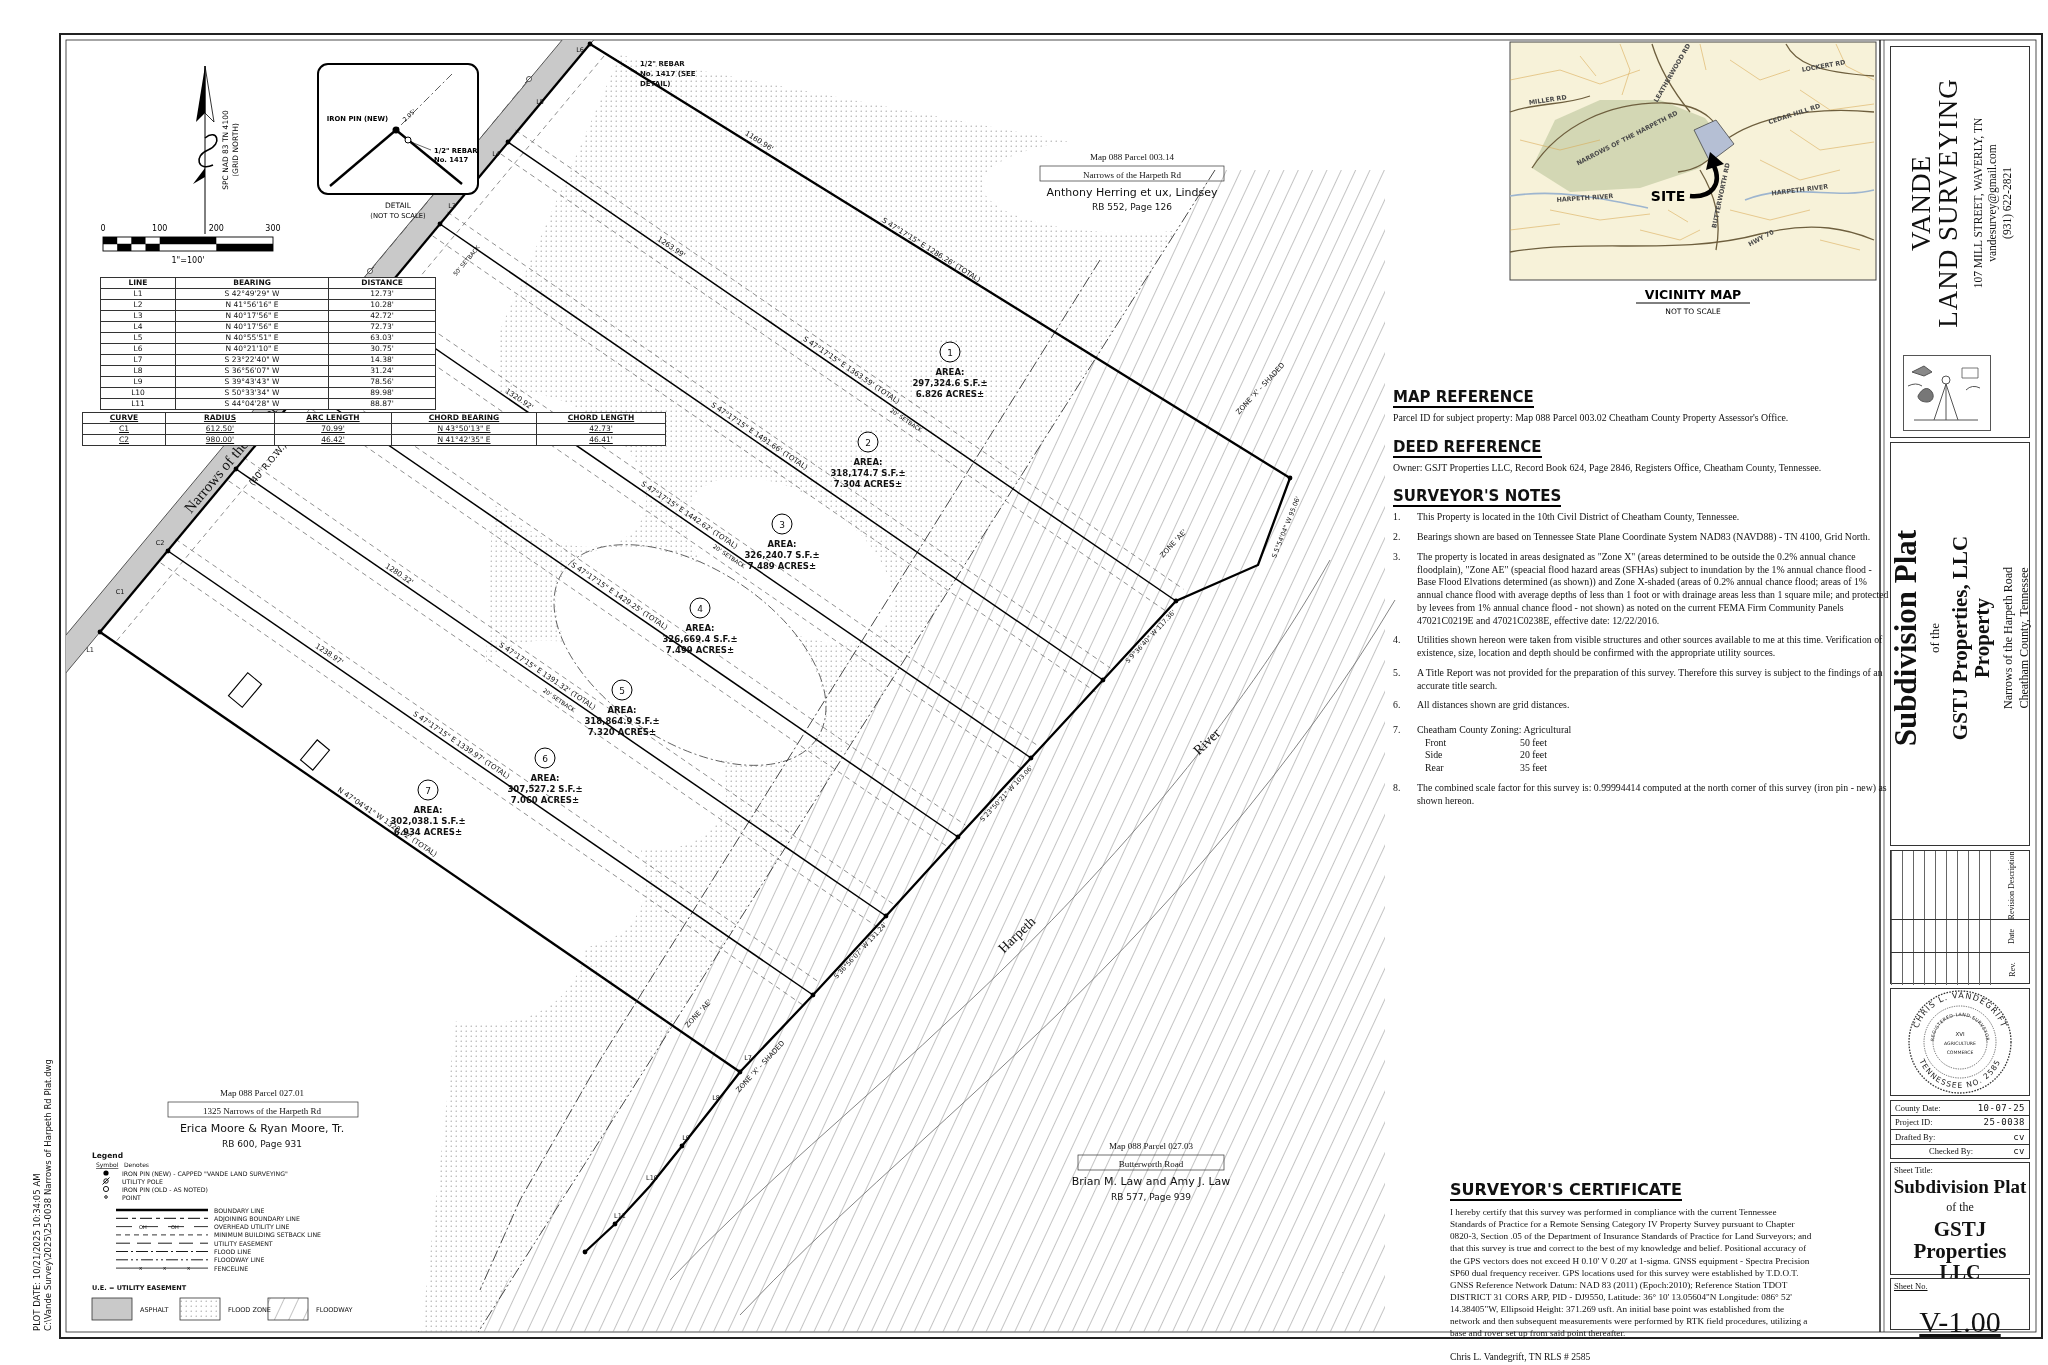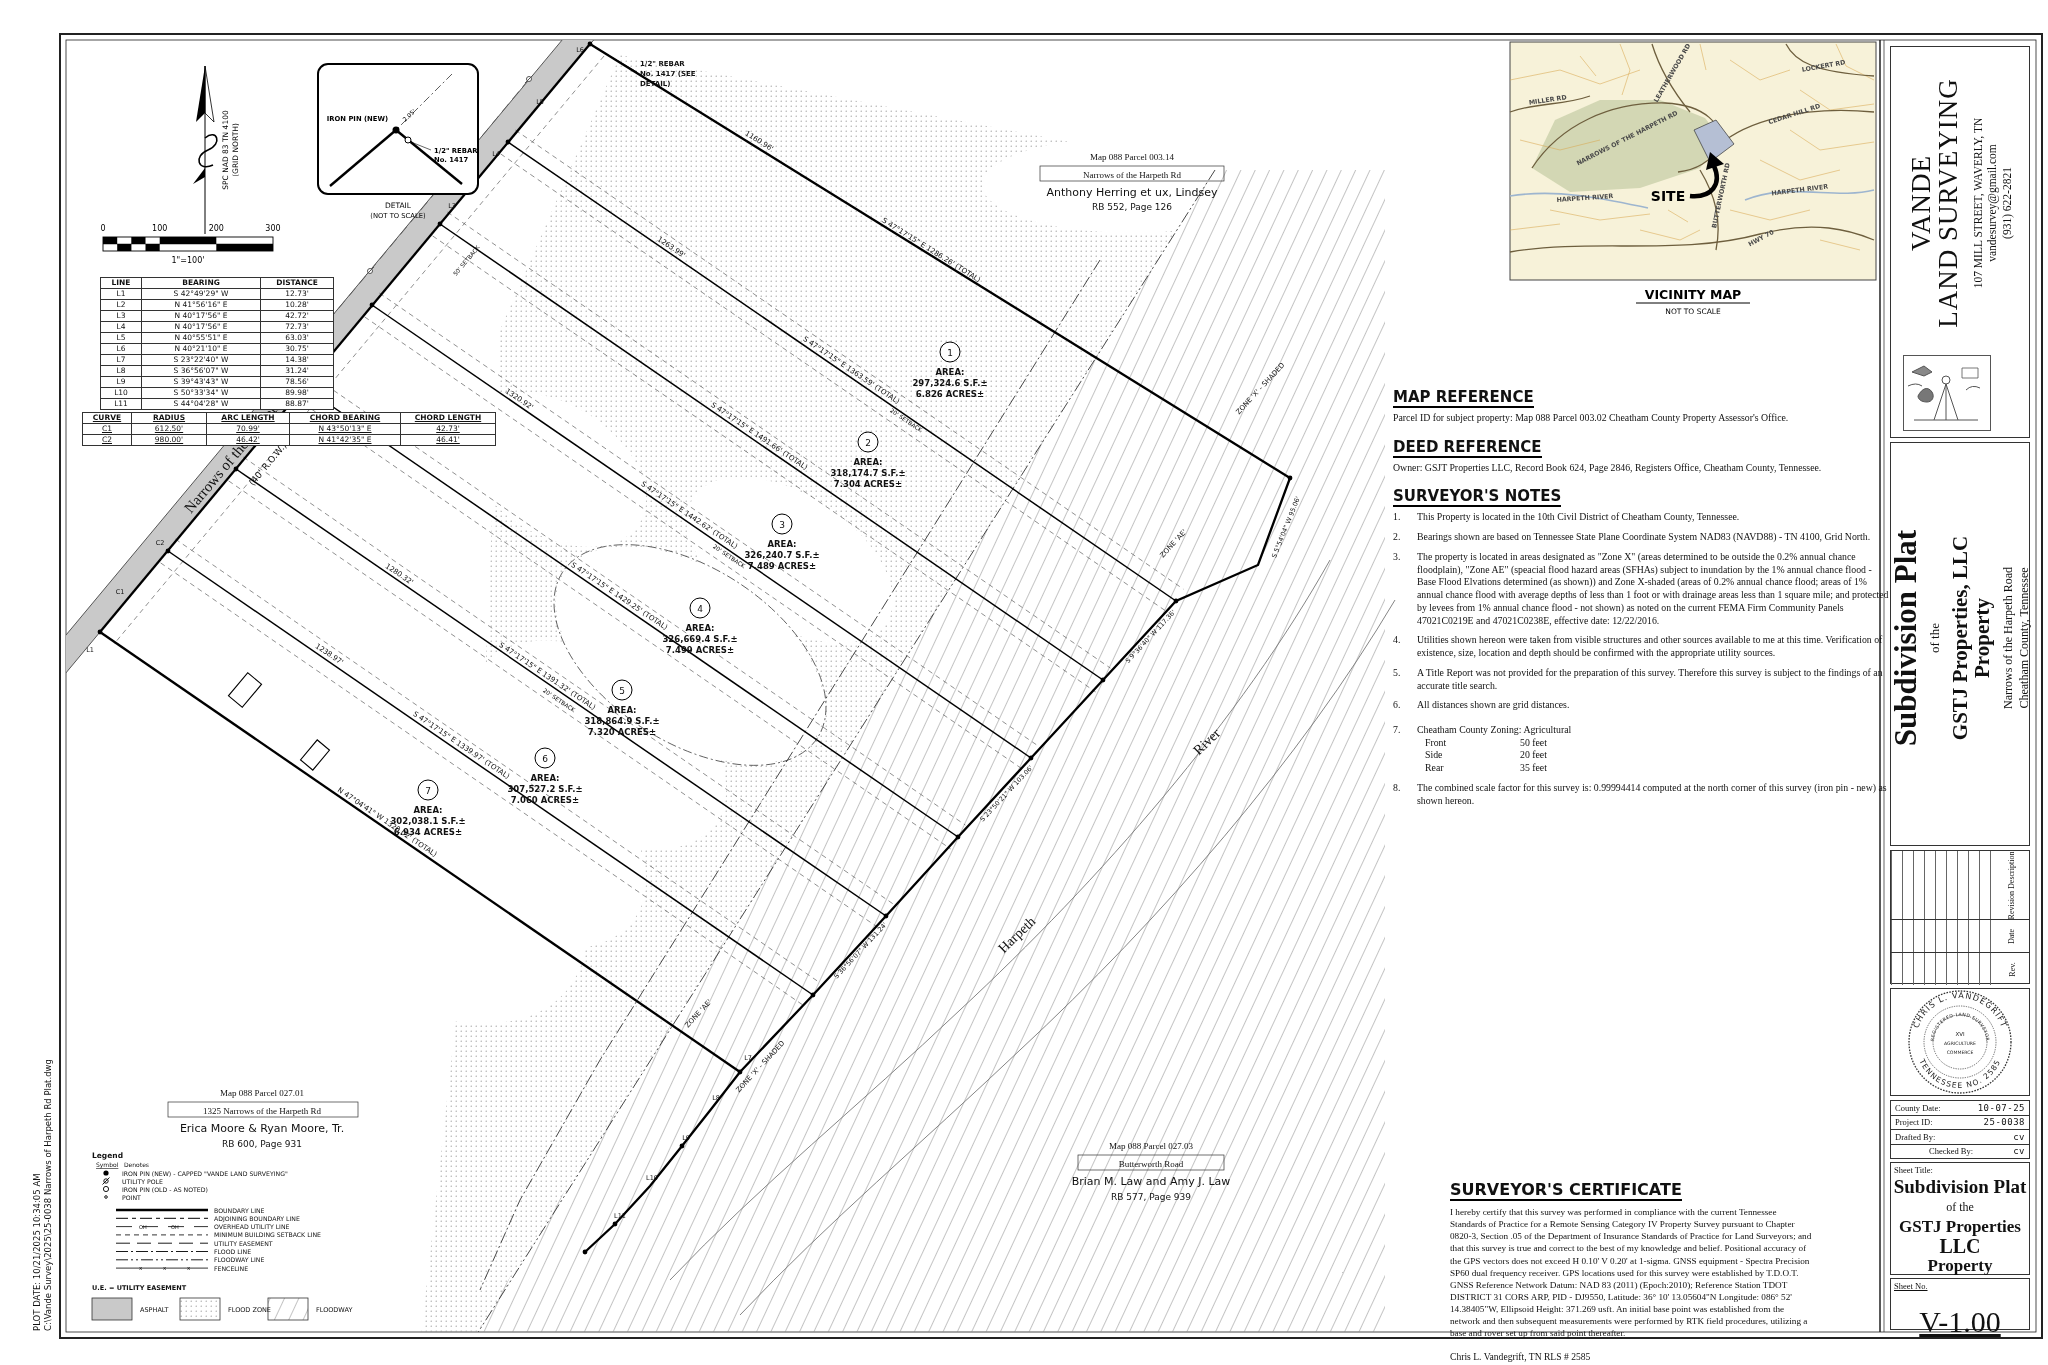--- a/index.html
+++ b/index.html
@@ -2,21 +2,21 @@
 <html><head>
 <meta charset="utf-8">
 <style>
   html,body{margin:0;padding:0;}
   body{width:2048px;height:1365px;position:relative;background:#fff;overflow:hidden;
        font-family:"DejaVu Sans",sans-serif;color:#111;}
   #platSvg{position:absolute;left:0;top:0;z-index:1;}
   .ov{position:absolute;z-index:2;}
   
   table.dtab{border-collapse:collapse;font:7.5px "DejaVu Sans",sans-serif;background:#fff;}
-  table.dtab th,table.dtab td{border:1px solid #333;padding:0 3px;text-align:center;height:10px;line-height:10px;font-weight:normal;}
+  table.dtab th,table.dtab td{border:1px solid #333;padding:0 20px;text-align:center;height:10px;line-height:10px;font-weight:normal;}
   table.dtab th{font-weight:bold;}
   
   .refs{left:1393px;top:388px;width:497px;font-family:"Liberation Serif",serif;}
   .rh{font:bold 15px "DejaVu Sans",sans-serif;border-bottom:2px solid #000;display:inline-block;margin:0 0 4px 0;}
   .rbody{font:9.8px/1.3 "Liberation Serif",serif;margin-bottom:13px;}
   .note{display:flex;margin-bottom:7px;font:9.8px/1.3 "Liberation Serif",serif;}
   .nn{width:24px;flex:none;}
   .zrow{display:flex;margin-left:8px;}
   .zl{width:95px;}
   .cert{left:1450px;top:1180px;width:362px;font-family:"Liberation Serif",serif;}
@@ -717,21 +717,21 @@
   <div class="inforow">
       <span class="il">Checked By:</span>
       <span class="iv">cv</span>
     </div>
 </div>
 
 <div class="tb" style="top:1162px;height:113px;">
   <div class="stlab">Sheet Title:</div>
   <div class="stl1">Subdivision Plat</div>
   <div class="stl2">of the</div>
-  <div class="stl1" style="font-size:17px;">GSTJ Properties</div>
+  <div class="stl1" style="font-size:21px;">GSTJ Properties</div>
   <div class="stl1" style="font-size:20px;">LLC</div>
   <div class="stl1" style="font-size:17px;">Property</div>
 </div>
 
 <div class="tb" style="top:1278px;height:52px;text-decoration:underline;">
   <div class="stlab">Sheet No.</div>
   <div class="snv">V-1.00</div>
 </div>
 
 </body></html>

